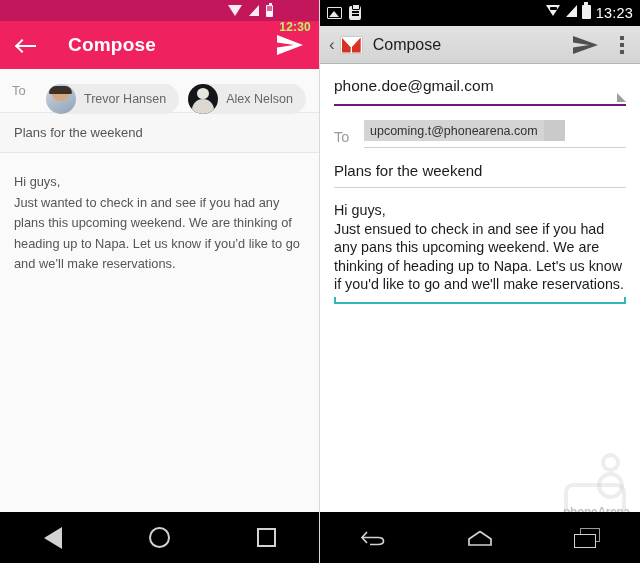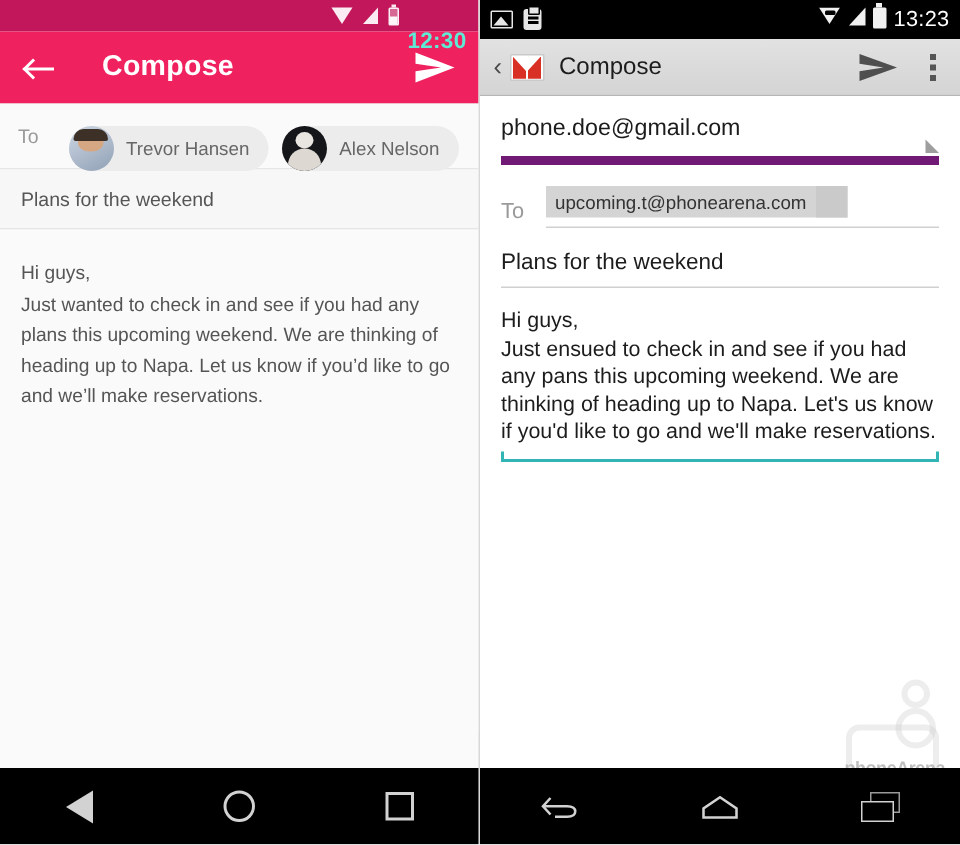--- a/index.html
+++ b/index.html
@@ -43,21 +43,21 @@
   }
   .ic-batt::before {
     content: ""; position: absolute; top: -3px; left: 1.5px;
     width: 3px; height: 2px; background: rgba(255,255,255,.9);
   }
   .ic-batt::after {
     content: ""; position: absolute; left: 0; right: 0; bottom: 0;
     height: 45%; background: rgba(255,255,255,.95);
   }
   .l-clock {
-    color: #5eead4; font-size: 15px; font-weight: bold;
+    color: #bef264; font-size: 12px; font-weight: bold;
     letter-spacing: .2px; line-height: 1; margin-top: 33px;
   }
 
   .l-appbar {
     height: 48px; background: #f0215f;
     display: flex; align-items: center; padding: 0 14px;
     box-shadow: 0 1px 2px rgba(0,0,0,.12);
   }
   .l-back-arrow {
     width: 26px; height: 26px; position: relative; flex: 0 0 auto; cursor: pointer;
@@ -246,21 +246,21 @@
     width: 18px; height: 22px; display: flex; flex-direction: column;
     align-items: center; justify-content: center; gap: 3px; cursor: pointer;
   }
   .r-overflow span {
     width: 4px; height: 4px; background: #555555; display: block;
   }
 
   .r-form { padding: 0 14px; background: #fff; }
   .r-from-row {
     position: relative; padding: 13px 0 9px 0;
-    border-bottom: 6px solid #701a75;
+    border-bottom: 2px solid #701a75;
   }
   .r-from-row .val { font-size: 15.5px; color: #1c1c1c; }
   .dd-corner {
     position: absolute; right: 0; bottom: 2px;
     width: 0; height: 0;
     border-left: 9px solid transparent; border-top: 9px solid #9e9e9e;
     transform: rotate(180deg);
   }
   .r-to-block { display: flex; padding-top: 9px; }
   .r-to-label { font-size: 14.5px; color: #9a9a9a; width: 30px; padding-top: 14px; flex: 0 0 auto; }

